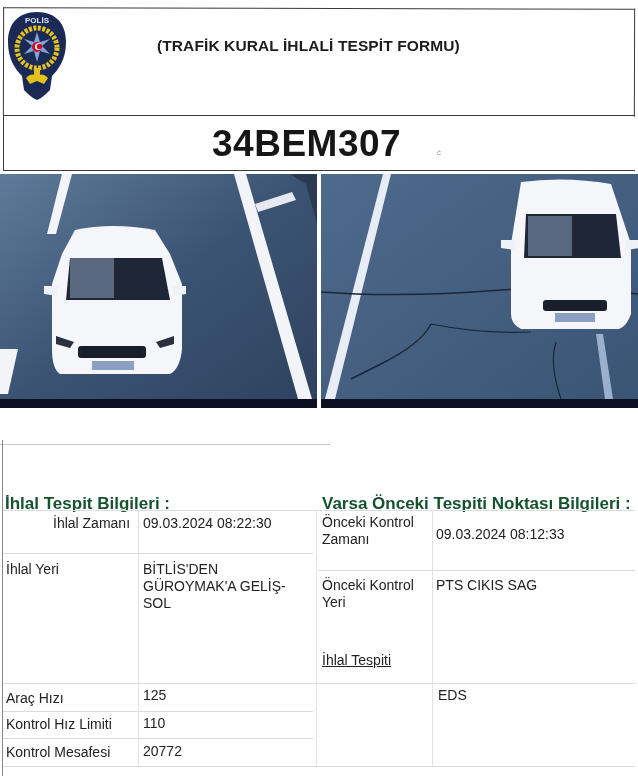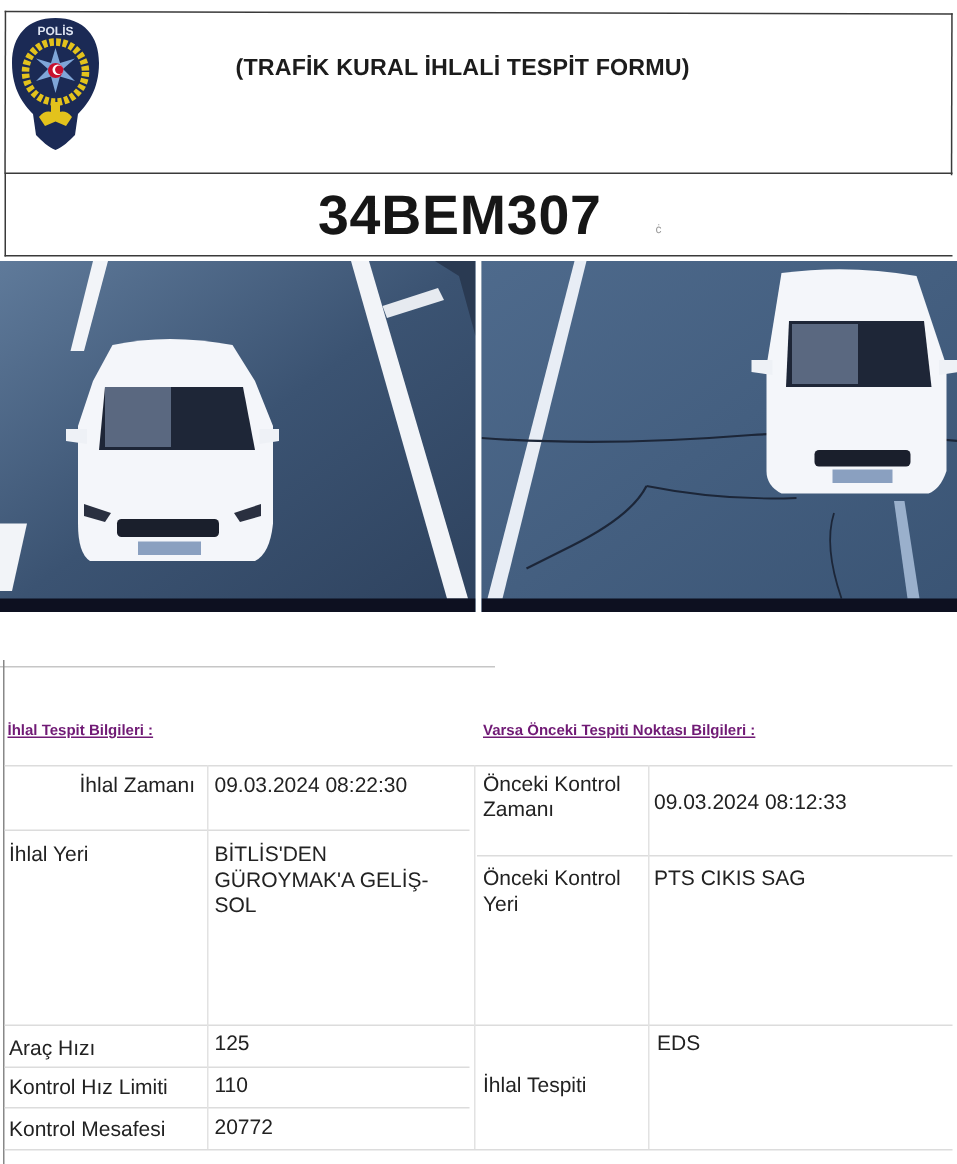--- a/index.html
+++ b/index.html
@@ -41,22 +41,22 @@
       background: #0d1020; color: #7e88a8; font-size: 5px; line-height: 9px; padding-left: 3px;
       font-family: "DejaVu Sans Mono", monospace; white-space: nowrap; overflow: hidden;
     }
 
     .faint-line {
       position: absolute; left: 0; top: 444px; width: 330px; height: 1px; background: #c6c6c6;
     }
     .left-rule { position: absolute; left: 2px; top: 440px; width: 1px; height: 336px; background: #888; }
 
     .section-title {
-      position: absolute; top: 482px; font-size: 10px; font-weight: bold;
-      text-decoration: underline; color: #701a75;
+      position: absolute; top: 494px; font-size: 17px; font-weight: bold;
+      text-decoration: underline; color: #14532d;
     }
     .section-left { left: 5px; }
     .section-right { left: 322px; }
 
     .cell { position: absolute; font-size: 14px; color: #222; line-height: 17px; }
     .grid-h { position: absolute; height: 1px; background: #dcdcdc; }
     .grid-v { position: absolute; width: 1px; background: #e2e2e2; }
   </style>
 </head>
 <body>
@@ -185,14 +185,14 @@
 <div class="cell" style="left:436px; top:526px;">09.03.2024 08:12:33</div>
 
 <div class="cell" style="left:322px; top:577px;">
   <div>Önceki Kontrol</div>
   <div>Yeri</div>
 </div>
 <div class="cell" style="left:436px; top:577px;">
   <div>PTS CIKIS SAG</div>
 </div>
 
-<div class="cell" style="left:322px; top:715px;">İhlal Tespiti</div>
+<div class="cell" style="left:322px; top:652px;text-decoration:underline;">İhlal Tespiti</div>
 <div class="cell" style="left:438px; top:687px;">EDS</div>
 
 </body></html>

